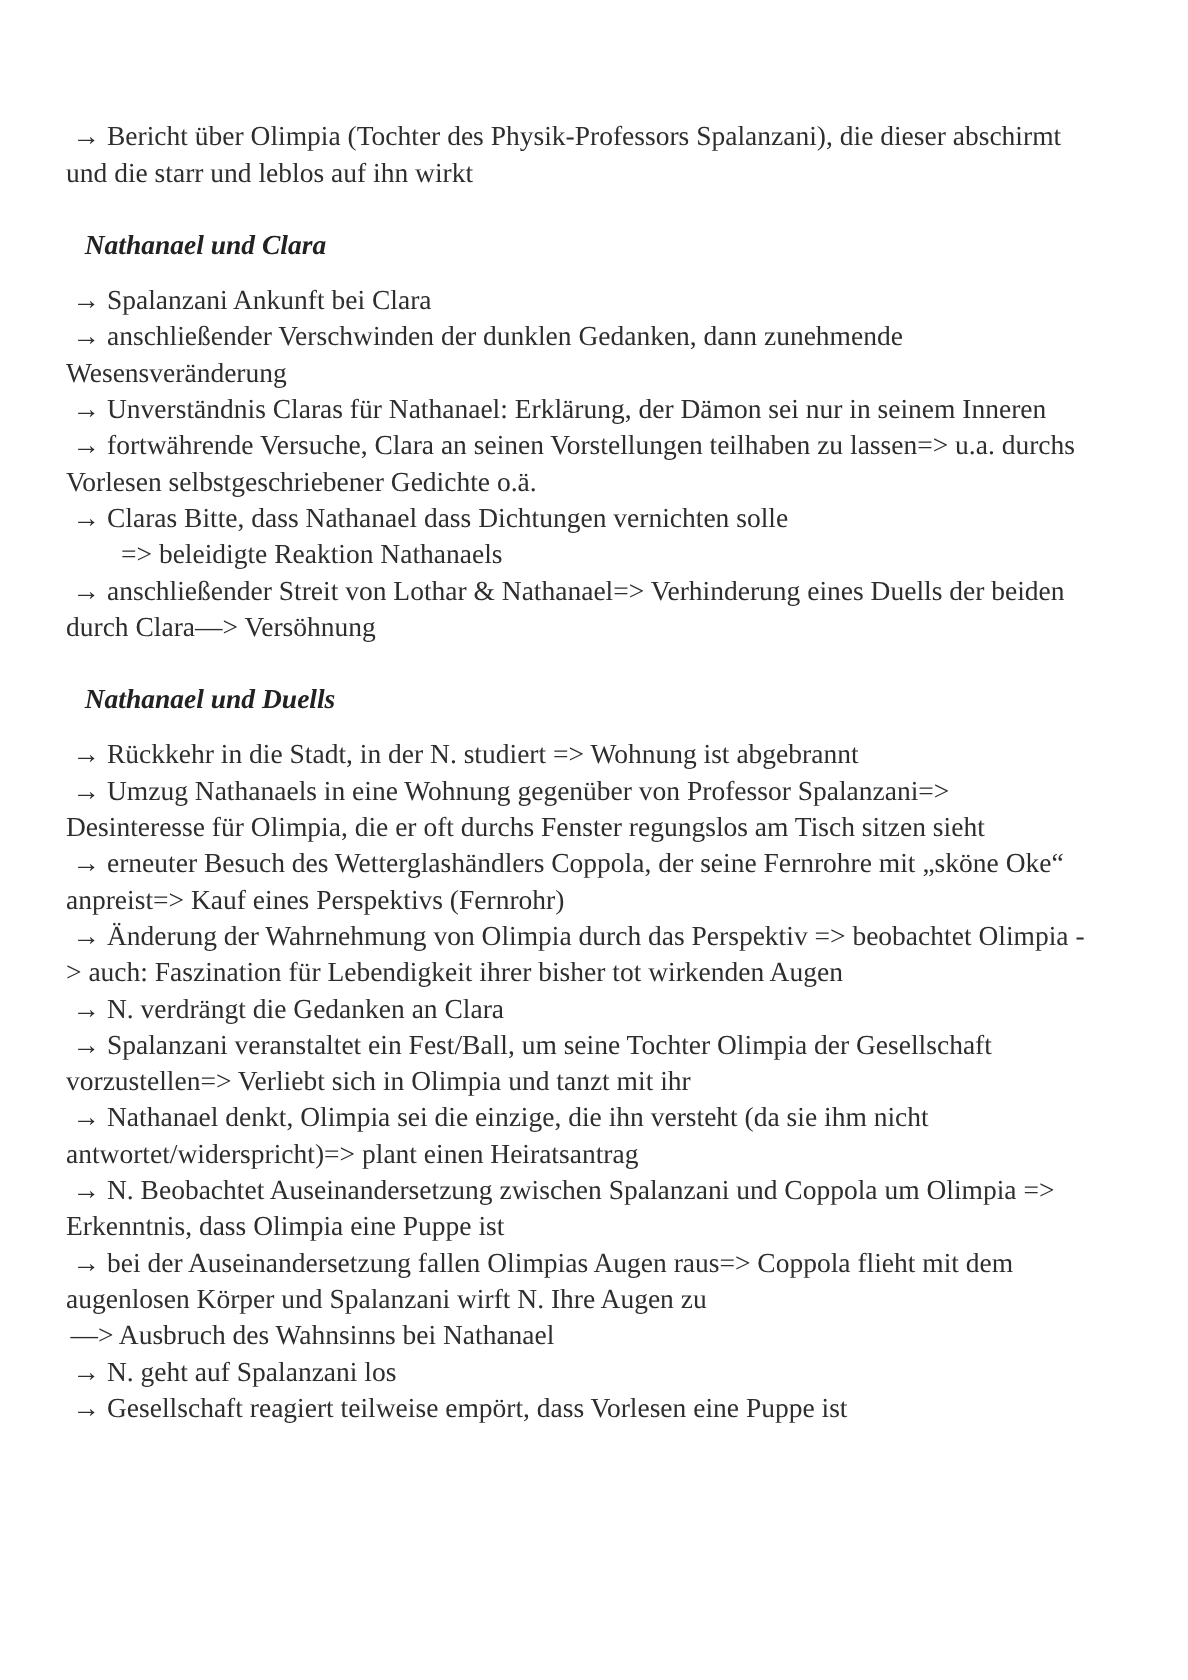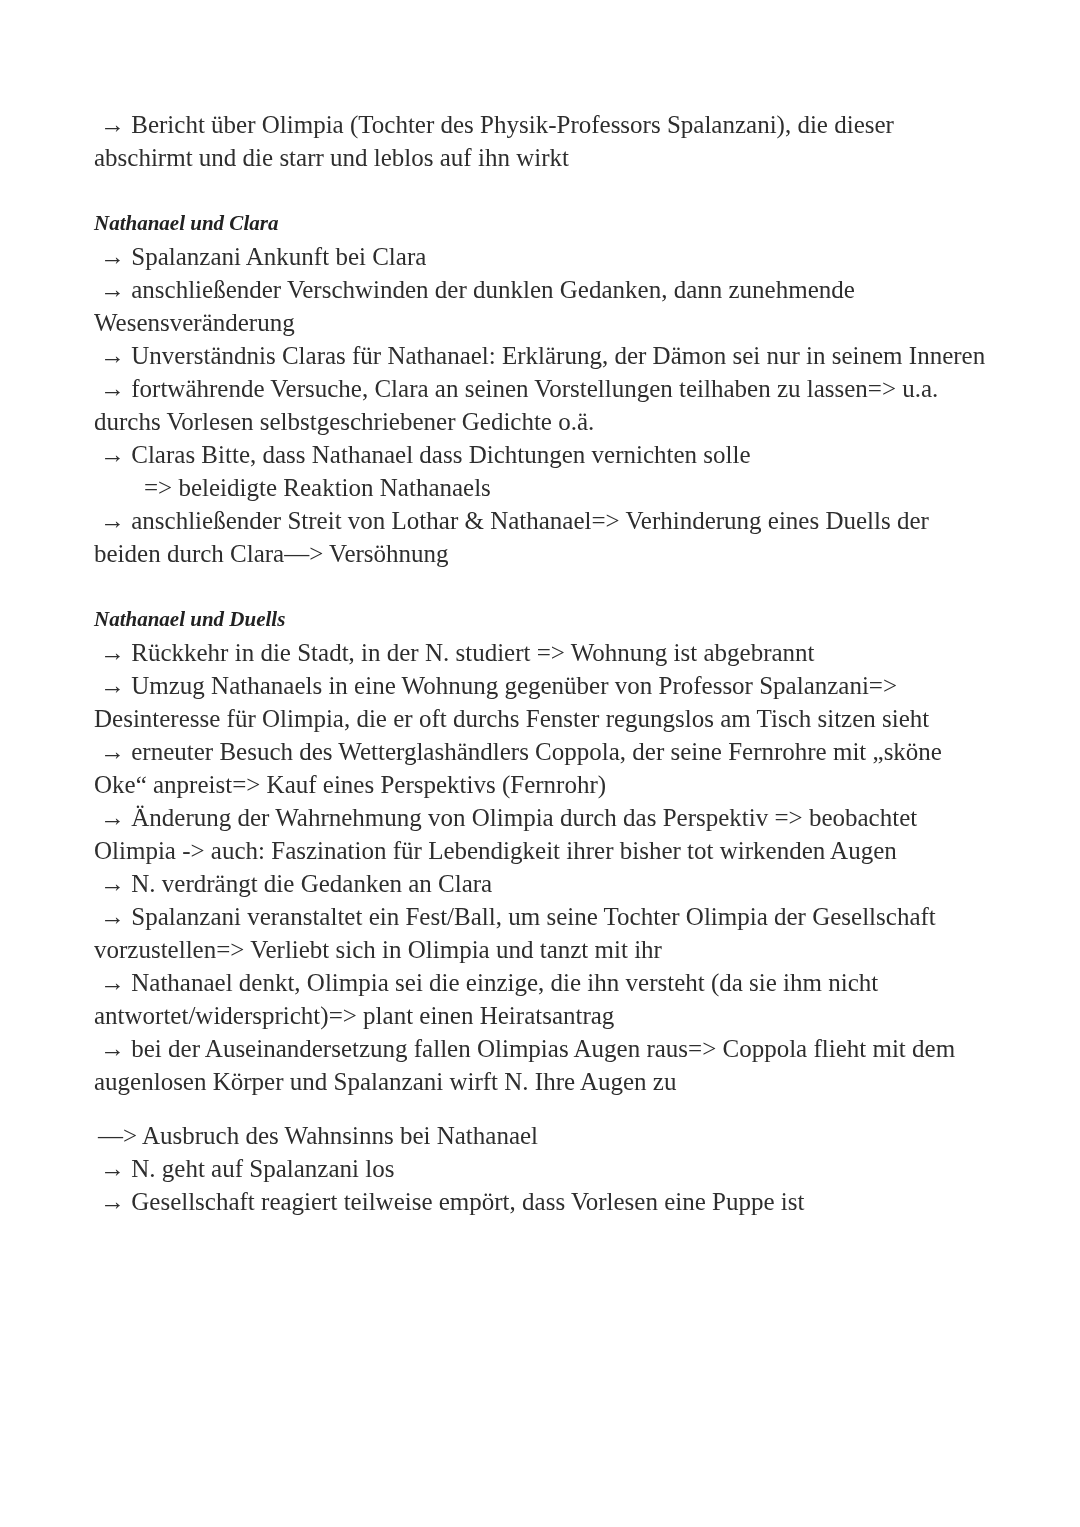--- a/index.html
+++ b/index.html
@@ -5,48 +5,47 @@
   html, body {
     margin: 0;
     padding: 0;
     background: #ffffff;
   }
   .page {
     width: 1080px;
     height: 1512px;
     box-sizing: border-box;
     background: #ffffff;
-    padding: 108px 92px 40px 94px;
+    padding: 108px 92px 40px 60px;
     font-family: "Liberation Serif", "DejaVu Serif", serif;
     color: #2e2e2e;
     font-size: 25px;
     line-height: 33px;
     overflow: hidden;
   }
   p {
     margin: 0;
   }
   .bullet {
     text-indent: 6px;
   }
   .sub-indent {
     padding-left: 50px;
   }
   .dash-line {
     padding-left: 4px;
-    margin-top: 21px;
   }
   .section {
     margin-top: 33px;
   }
   .section-heading {
     font-weight: bold;
     font-style: italic;
-    margin: 0;
-    font-size: 21px;
+    margin: 17px;
+    font-size: 25px;
     line-height: 33px;
     color: #222222;
   }
 </style>
 </head>
 <body>
 
 <div class="page">
 
   <p class="bullet">→ Bericht über Olimpia (Tochter des Physik-Professors Spalanzani), die dieser abschirmt und die starr und leblos auf ihn wirkt</p>
@@ -64,19 +63,20 @@
 
   <div class="section">
     <p class="section-heading">Nathanael und Duells</p>
     <p class="bullet">→ Rückkehr in die Stadt, in der N. studiert =&gt; Wohnung ist abgebrannt</p>
     <p class="bullet">→ Umzug Nathanaels in eine Wohnung gegenüber von Professor Spalanzani=&gt; Desinteresse für Olimpia, die er oft durchs Fenster regungslos am Tisch sitzen sieht</p>
     <p class="bullet">→ erneuter Besuch des Wetterglashändlers Coppola, der seine Fernrohre mit „sköne Oke“ anpreist=&gt; Kauf eines Perspektivs (Fernrohr)</p>
     <p class="bullet">→ Änderung der Wahrnehmung von Olimpia durch das Perspektiv =&gt; beobachtet Olimpia -&gt; auch: Faszination für Lebendigkeit ihrer bisher tot wirkenden Augen</p>
     <p class="bullet">→ N. verdrängt die Gedanken an Clara</p>
     <p class="bullet">→ Spalanzani veranstaltet ein Fest/Ball, um seine Tochter Olimpia der Gesellschaft vorzustellen=&gt; Verliebt sich in Olimpia und tanzt mit ihr</p>
     <p class="bullet">→ Nathanael denkt, Olimpia sei die einzige, die ihn versteht (da sie ihm nicht antwortet/widerspricht)=&gt; plant einen Heiratsantrag</p>
+    <p class="bullet">→ N. Beobachtet Auseinandersetzung zwischen Spalanzani und Coppola um Olimpia =&gt; Erkenntnis, dass Olimpia eine Puppe ist</p>
     <p class="bullet">→ bei der Auseinandersetzung fallen Olimpias Augen raus=&gt; Coppola flieht mit dem augenlosen Körper und Spalanzani wirft N. Ihre Augen zu</p>
     <p class="dash-line">—&gt; Ausbruch des Wahnsinns bei Nathanael</p>
     <p class="bullet">→ N. geht auf Spalanzani los</p>
     <p class="bullet">→ Gesellschaft reagiert teilweise empört, dass Vorlesen eine Puppe ist</p>
   </div>
 
 </div>
 
 </body></html>

